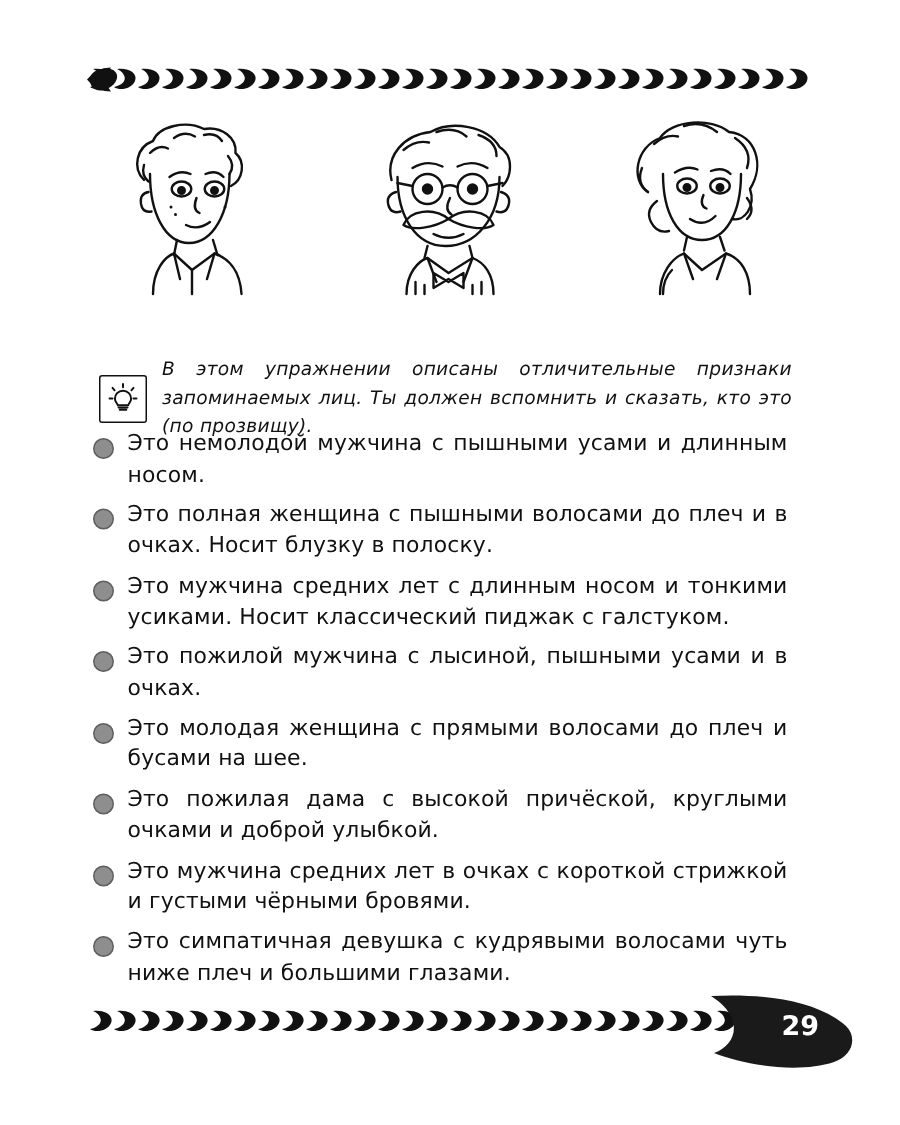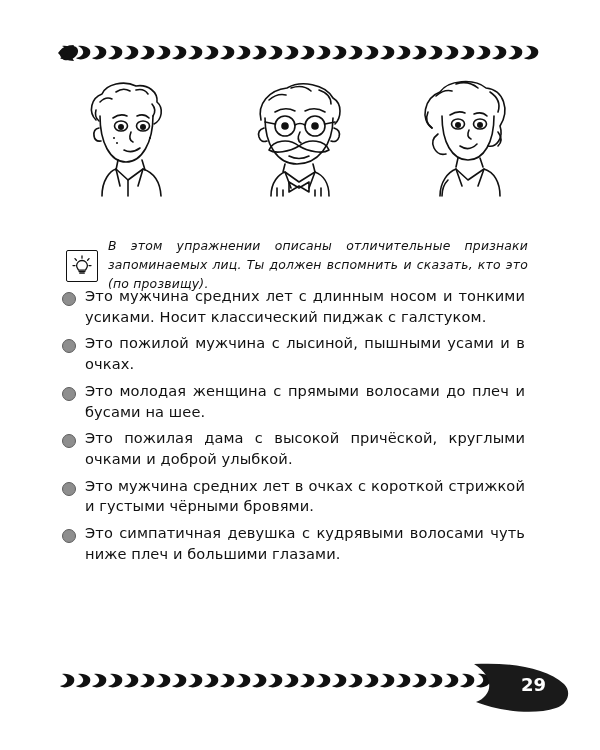--- a/index.html
+++ b/index.html
@@ -276,20 +276,28 @@
           <path d="M10 5.5 C6.8 5.5 4.6 8 4.6 10.8 C4.6 12.8 6 13.8 6.6 15.2 L13.4 15.2 C14 13.8 15.4 12.8 15.4 10.8 C15.4 8 13.2 5.5 10 5.5 Z"></path>
           <path d="M7 16.6 L13 16.6 M7.8 18.2 L12.2 18.2"></path>
           <path d="M10 1 L10 3.2 M3 3.6 L4.4 5.2 M17 3.6 L15.6 5.2 M1 10.6 L3 10.6 M19 10.6 L17 10.6"></path>
         </g>
       </svg>
     </div>
     <div class="instruction-text">В этом упражнении описаны отличительные признаки запоминаемых лиц. Ты должен вспомнить и сказать, кто это (по прозвищу).</div>
   </div>
 
   <div class="task-list">
+    <div class="task">
+      <span class="dot"></span>
+      <span class="task-text">Это немолодой мужчина с пышными усами и длинным носом.</span>
+    </div>
+    <div class="task">
+      <span class="dot"></span>
+      <span class="task-text">Это полная женщина с пышными волосами до плеч и в очках. Носит блузку в полоску.</span>
+    </div>
     <div class="task">
       <span class="dot"></span>
       <span class="task-text">Это мужчина средних лет с длинным носом и тонкими усиками. Носит классический пиджак с галстуком.</span>
     </div>
     <div class="task">
       <span class="dot"></span>
       <span class="task-text">Это пожилой мужчина с лысиной, пышными усами и в очках.</span>
     </div>
     <div class="task">
       <span class="dot"></span>

